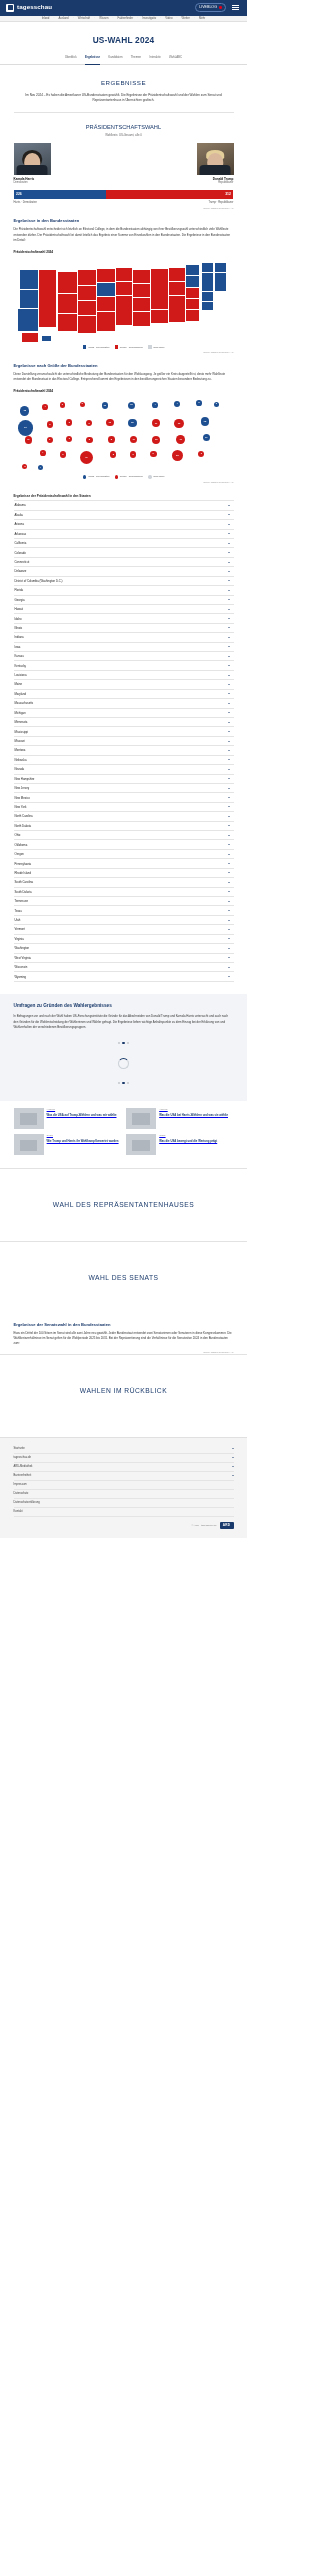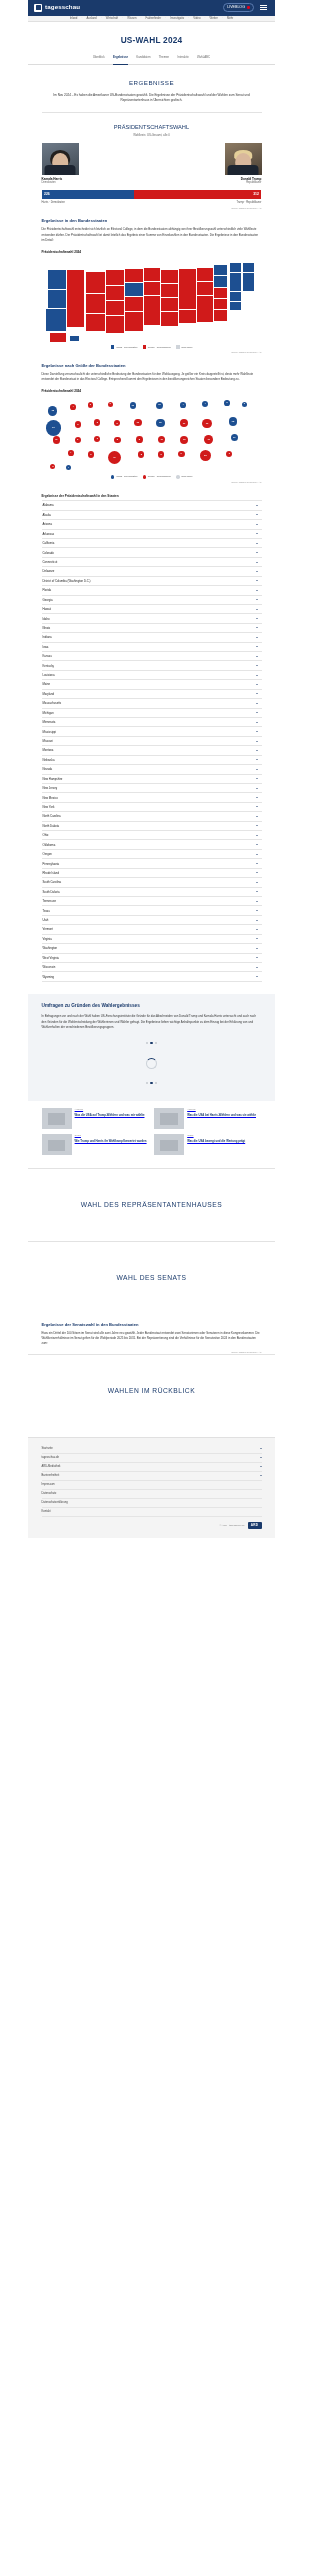--- a/index.html
+++ b/index.html
@@ -6,21 +6,21 @@
   * { box-sizing: border-box; }
   html, body { margin:0; padding:0; }
   body {
     width:311px;
     font-family: "Liberation Sans", sans-serif;
     background:#ffffff;
     color:#1a1a1a;
     font-size:4.7px;
     line-height:1.45;
   }
-  .page { width:247px; position:relative;margin-left:28px; }
+  .page { width:247px; position:relative; }
 
   
   .topbar {
     height:15.5px; background:#1a3a6b; display:flex; align-items:center;
     justify-content:space-between; padding:0 6.2px;
   }
   .brand { display:flex; align-items:center; gap:2.6px; }
   .brand .logo-mark {
     width:8.3px; height:8.3px; background:#ffffff; border-radius:1px; position:relative;
   }

